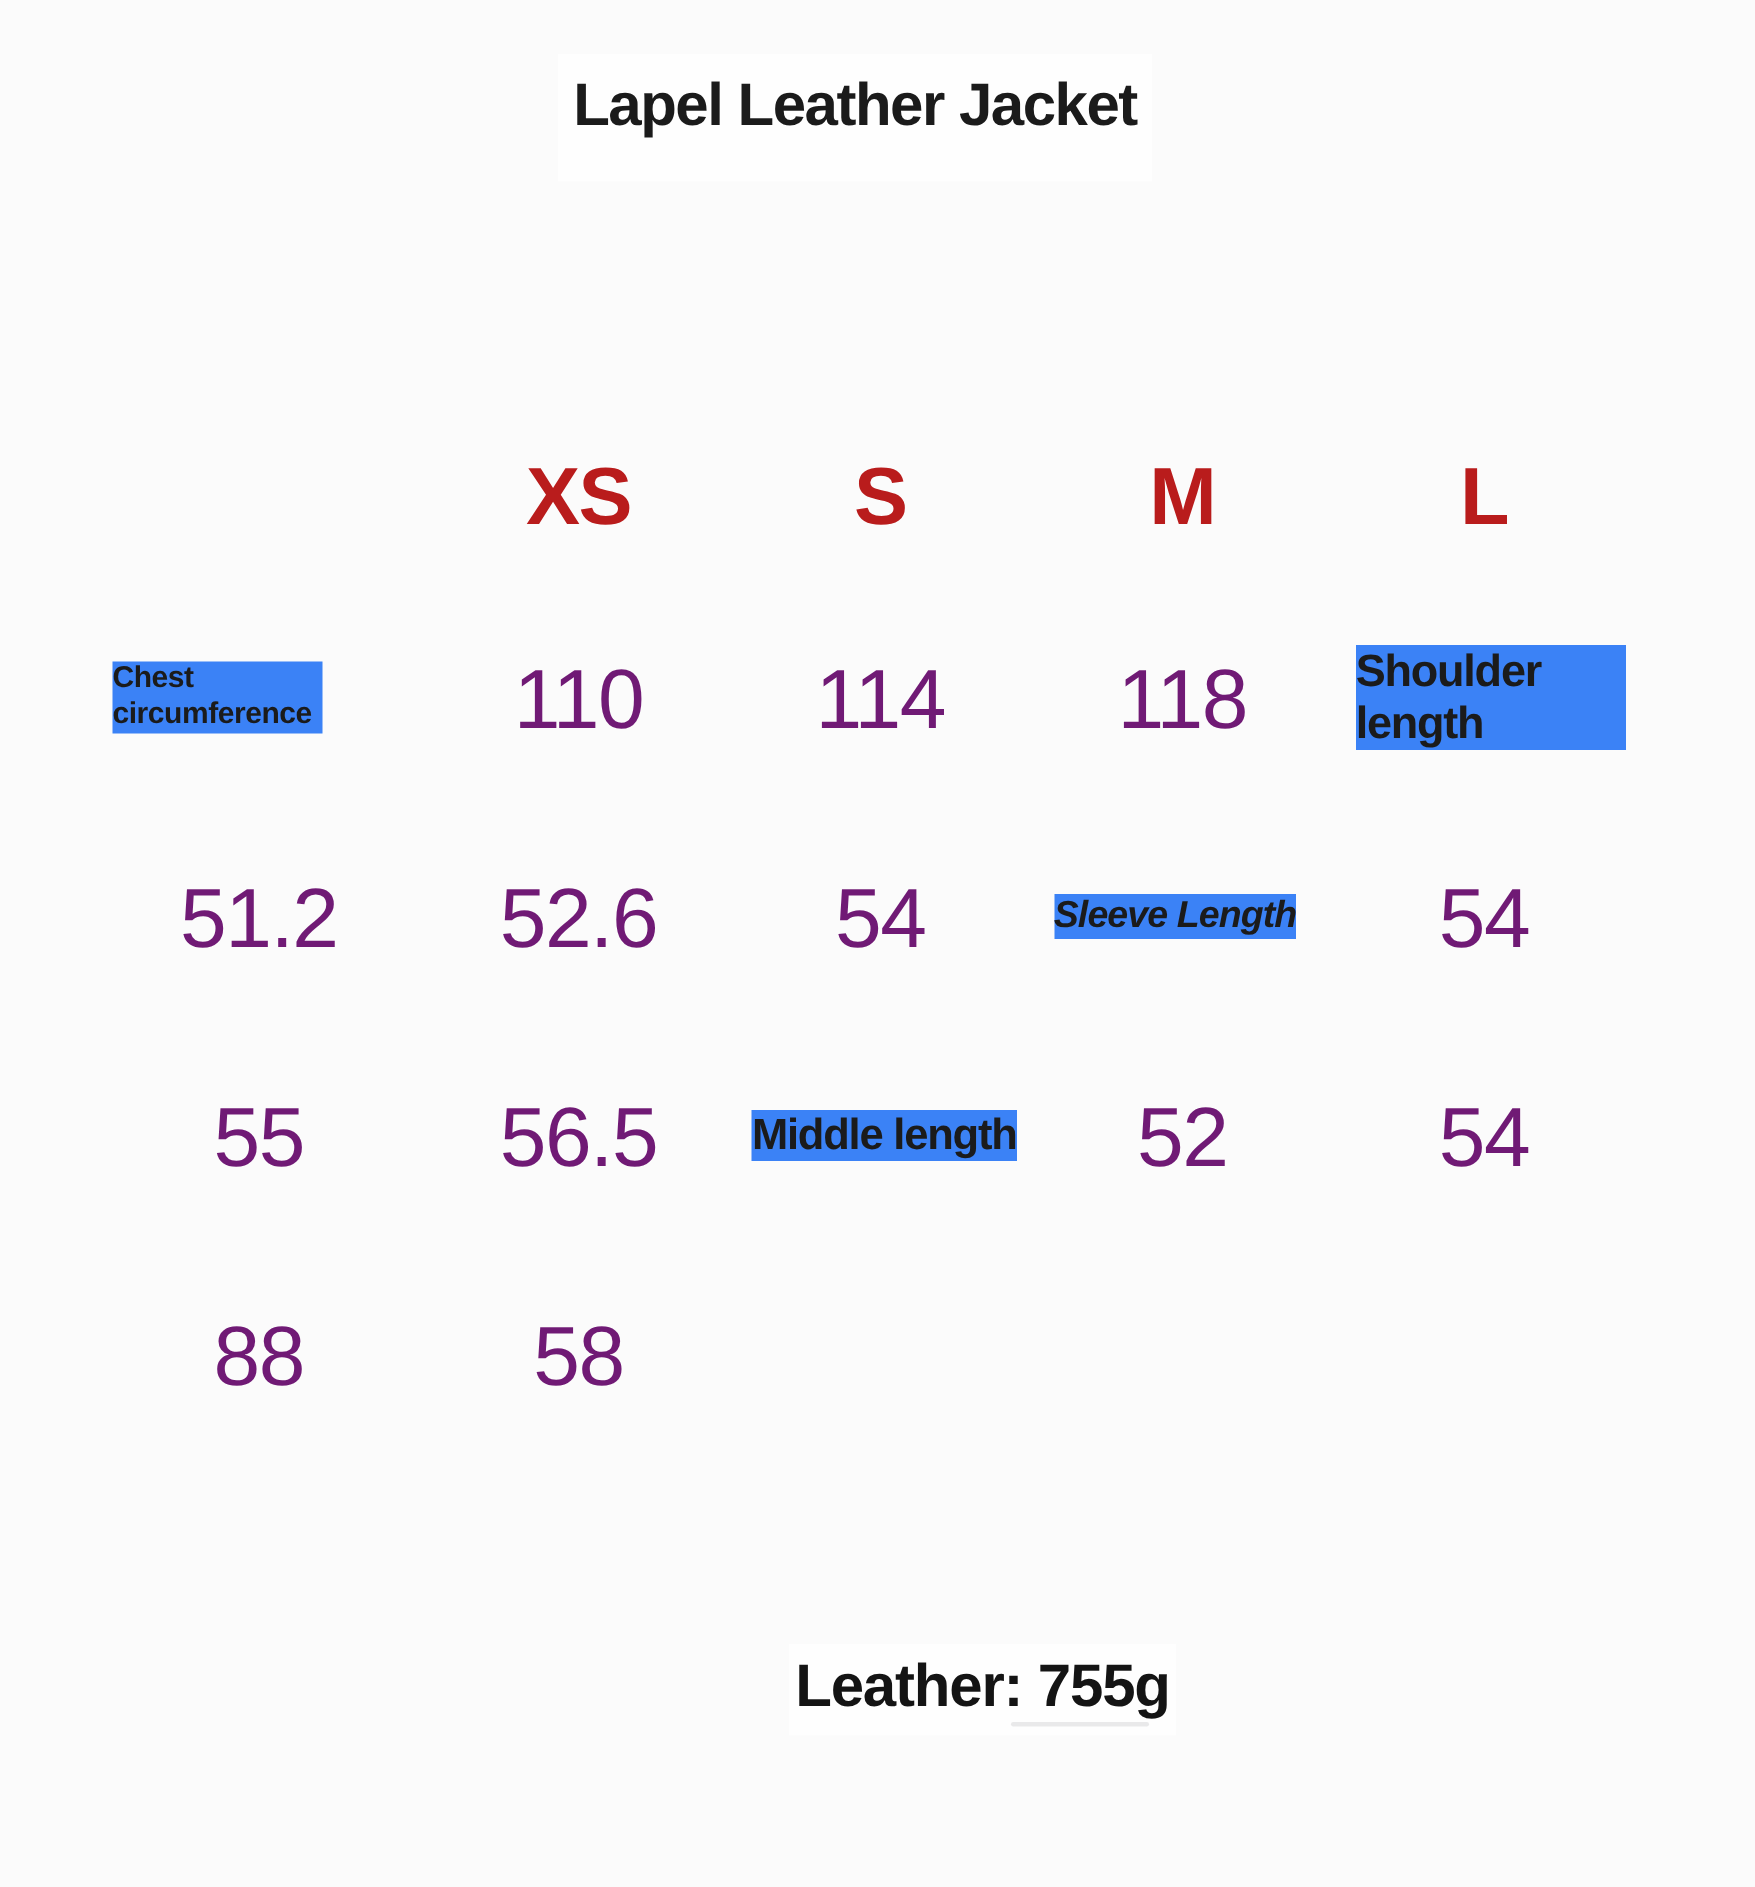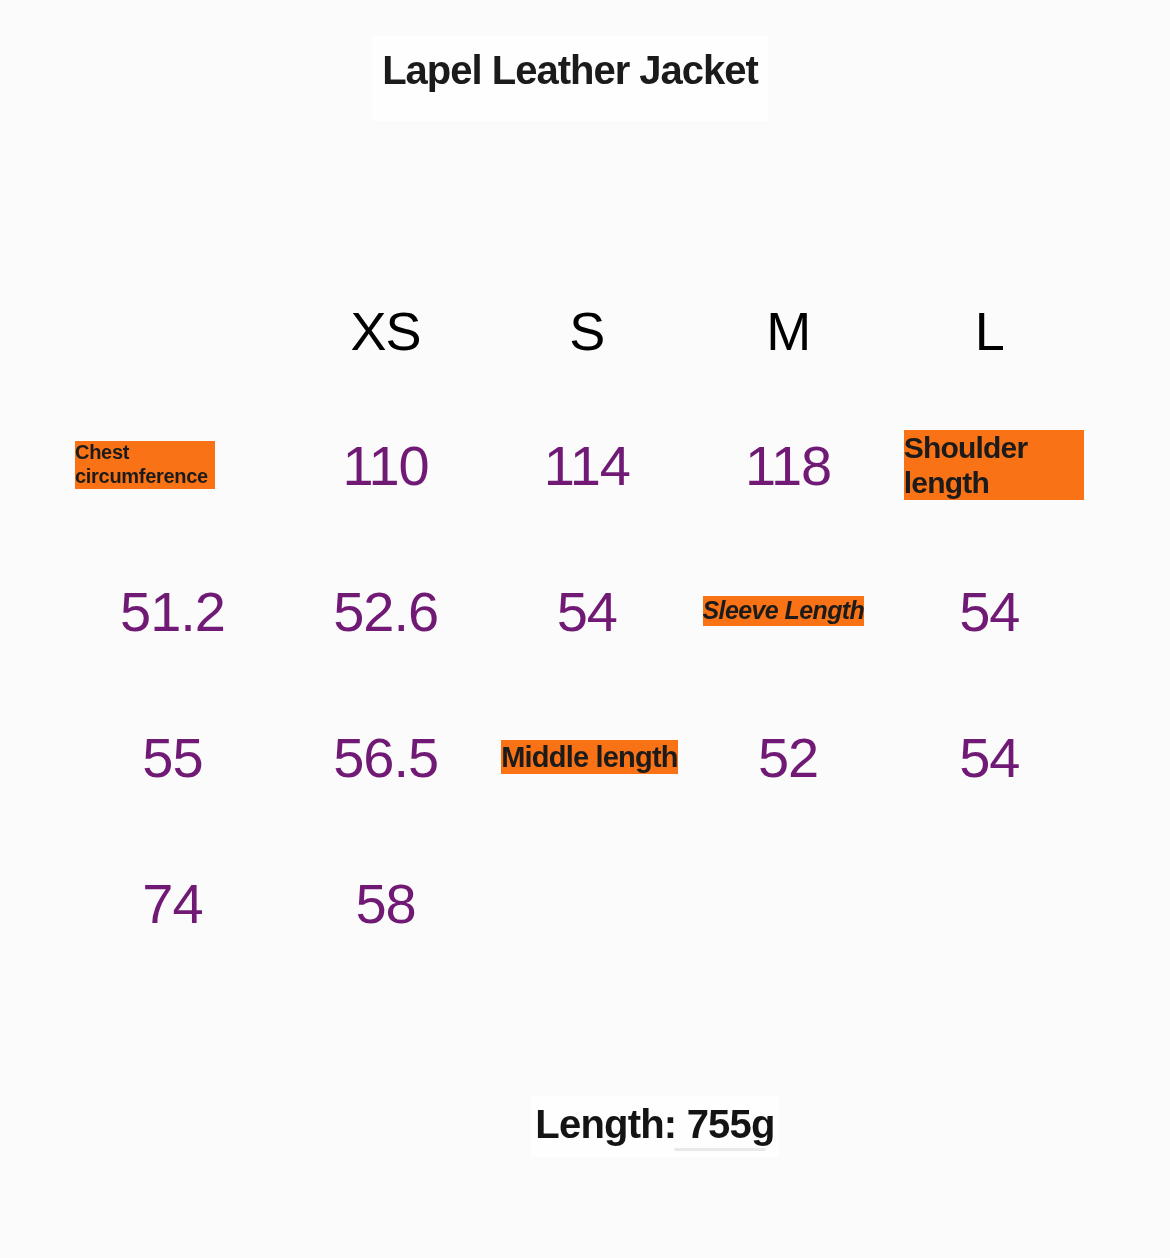--- a/index.html
+++ b/index.html
@@ -44,40 +44,40 @@
     grid-template-columns: 225px repeat(4, 1fr);
     grid-template-rows: 122px 146px 146px 146px 146px;
   }
   .cell {
     display: flex;
     align-items: center;
     justify-content: center;
   }
   .col-header {
     font-size: 54px;
-    font-weight: 400;
-    color: #000000;
+    font-weight: 700;
+    color: #b91c1c;
     letter-spacing: -1px;
   }
   .value-cell {
     font-size: 56px;
     font-weight: 400;
     color: #701a75;
     letter-spacing: -1px;
   }
   .label-cell {
     justify-content: flex-start;
     padding-left: 15px;
   }
   .row-label {
     font-weight: 700;
     color: #1b1b1b;
     line-height: 1.18;
     letter-spacing: -0.3px;
-    background: #f97316;
+    background: #3b82f6;
   }
   .label-chest  { font-size: 20px; max-width: 140px; }
   .label-shoulder { font-size: 30px; max-width: 180px; letter-spacing: -0.8px; }
   .label-sleeve { font-size: 25px; max-width: 280px; letter-spacing: -0.6px; font-style: italic; }
   .label-middle { font-size: 29px; max-width: 290px; letter-spacing: -0.8px; }
 
   
   .weight-wrap {
     position: absolute;
     top: 1096px;
@@ -140,23 +140,23 @@
     </div>
     <div class="cell value-cell">54</div>
     <div class="cell value-cell">55</div>
     <div class="cell value-cell">56.5</div>
 
     <div class="cell label-cell">
       <span class="row-label label-middle">Middle length</span>
     </div>
     <div class="cell value-cell">52</div>
     <div class="cell value-cell">54</div>
-    <div class="cell value-cell">74</div>
+    <div class="cell value-cell">88</div>
     <div class="cell value-cell">58</div>
 
   </div>
 
   <div class="weight-wrap">
-    <span class="weight">Length: 755g</span>
+    <span class="weight">Leather: 755g</span>
   </div>
   <div class="artifact-line"></div>
 
 </div>
 
 </body></html>

